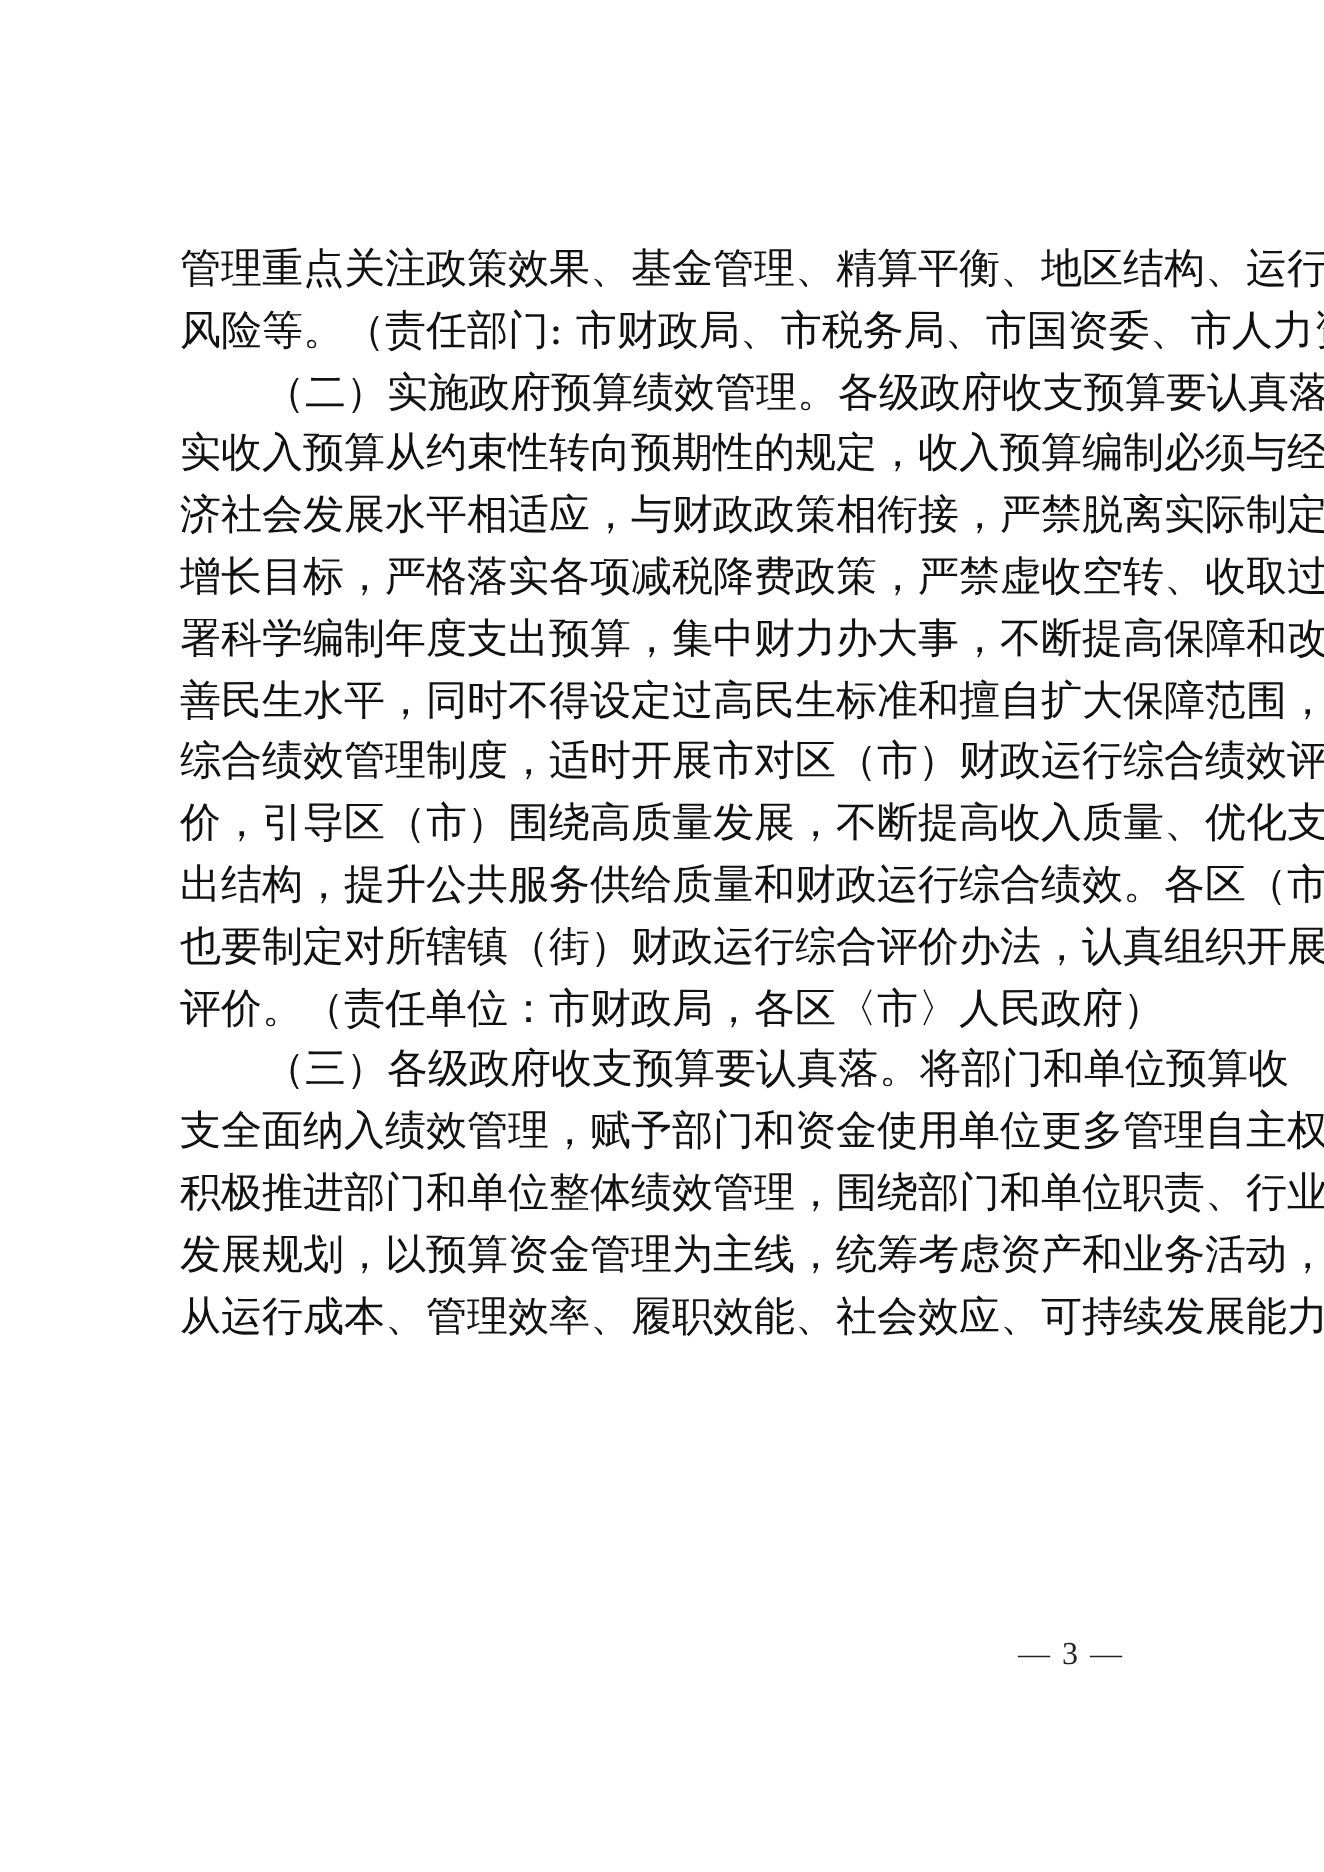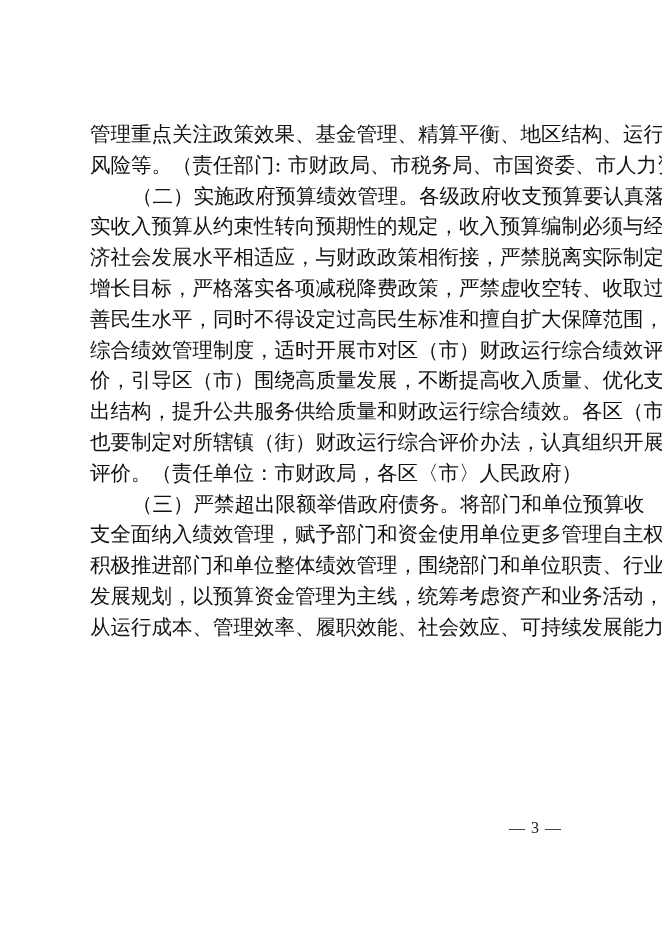--- a/index.html
+++ b/index.html
@@ -65,28 +65,29 @@
 <div class="page">
   <div class="body-text">
 
     <span class="line">管理重点关注政策效果、基金管理、精算平衡、地区结构、运行</span>
     <span class="line">风险等。（责任部门: 市财政局、市税务局、市国资委、市人力资</span>
 
     <span class="line indent"><span class="bold">（二）实施政府预算绩效管理。</span><span>各级政府收支预算要认真落</span></span>
     <span class="line">实收入预算从约束性转向预期性的规定，收入预算编制必须与经</span>
     <span class="line">济社会发展水平相适应，与财政政策相衔接，严禁脱离实际制定</span>
     <span class="line">增长目标，严格落实各项减税降费政策，严禁虚收空转、收取过</span>
+    <span class="line">署科学编制年度支出预算，集中财力办大事，不断提高保障和改</span>
     <span class="line">善民生水平，同时不得设定过高民生标准和擅自扩大保障范围，</span>
     <span class="line">综合绩效管理制度，适时开展市对区（市）财政运行综合绩效评</span>
     <span class="line">价，引导区（市）围绕高质量发展，不断提高收入质量、优化支</span>
     <span class="line">出结构，提升公共服务供给质量和财政运行综合绩效。各区（市）</span>
     <span class="line">也要制定对所辖镇（街）财政运行综合评价办法，认真组织开展</span>
     <span class="line last">评价。（责任单位：市财政局，各区〈市〉人民政府）</span>
 
-    <span class="line indent"><span class="bold">（三）严禁超出限额举借政府债务。</span><span>将部门和单位预算收</span></span>
+    <span class="line indent"><span class="bold">（三）各级政府收支预算要认真落。</span><span>将部门和单位预算收</span></span>
     <span class="line">支全面纳入绩效管理，赋予部门和资金使用单位更多管理自主权，</span>
     <span class="line">积极推进部门和单位整体绩效管理，围绕部门和单位职责、行业</span>
     <span class="line">发展规划，以预算资金管理为主线，统筹考虑资产和业务活动，</span>
     <span class="line">从运行成本、管理效率、履职效能、社会效应、可持续发展能力</span>
   </div>
 
   <div class="page-number">— 3 —</div>
 </div>
 
 </body></html>

